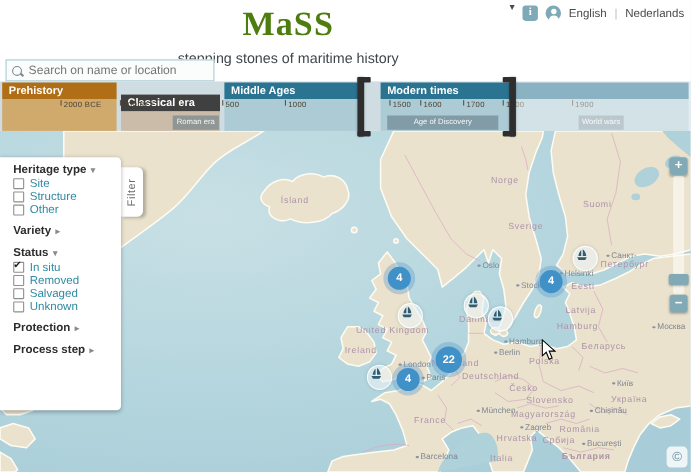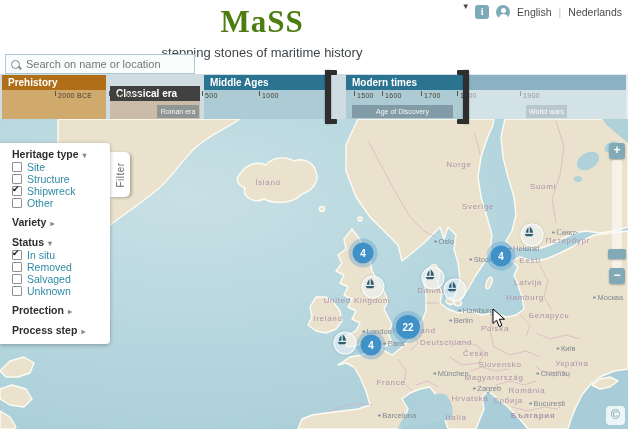--- a/index.html
+++ b/index.html
@@ -51,21 +51,21 @@
   .cluster{position:absolute;transform:translate(-50%,-50%);width:21px;height:21px;border-radius:50%;background:#4191c9;color:#fff;font-size:10px;font-weight:bold;display:flex;align-items:center;justify-content:center;box-shadow:0 0 0 4px rgba(100,160,205,.40);cursor:pointer;}
   .cluster.big{width:24px;height:24px;}
   .wreck{position:absolute;transform:translate(-50%,-50%);width:21px;height:21px;border-radius:50%;background:rgba(235,244,246,.60);border:1px solid rgba(255,255,255,.85);display:flex;align-items:center;justify-content:center;cursor:pointer;box-shadow:0 0 3px rgba(60,90,100,.25);}
   
   .zbtn{position:absolute;left:609px;width:16px;height:16px;border-radius:3px;background:#82a9b6;color:#fff;font-size:12px;font-weight:bold;text-align:center;line-height:15px;cursor:pointer;box-shadow:0 1px 2px rgba(0,0,0,.25);}
   #ztrack{position:absolute;left:612px;top:41px;width:10px;height:108px;background:rgba(255,255,255,.55);border-radius:2px;}
   #zhandle{position:absolute;left:608px;top:130px;width:18px;height:10px;background:#82a9b6;border-radius:2px;box-shadow:0 1px 2px rgba(0,0,0,.3);cursor:grab;}
   #attrib{position:absolute;left:606px;top:287px;width:19px;height:19px;border-radius:4px;background:rgba(255,255,255,.8);color:#6c93a4;font-size:12px;text-align:center;line-height:19px;cursor:pointer;}
 
   
-  #fpanel{position:absolute;left:0;top:143px;width:110px;height:201px;background:#fff;z-index:25;box-shadow:0 1px 4px rgba(0,0,0,.3);border-radius:0 4px 4px 0;padding:5px 0 0 12px;box-sizing:border-box;}
+  #fpanel{position:absolute;left:0;top:143px;width:110px;height:230px;background:#fff;z-index:25;box-shadow:0 1px 4px rgba(0,0,0,.3);border-radius:0 4px 4px 0;padding:5px 0 0 12px;box-sizing:border-box;}
   #ftab{position:absolute;left:110px;top:152px;width:20px;height:45px;background:#fff;border-radius:0 5px 5px 0;box-shadow:2px 1px 3px rgba(0,0,0,.25);z-index:24;cursor:pointer;}
   #ftab span{position:absolute;left:50%;top:50%;transform:translate(-50%,-50%) rotate(-90deg);font-size:10px;color:#6b6b6b;letter-spacing:.5px;}
   .fhead{font-size:10.5px;font-weight:bold;color:#2d2d2d;height:13px;line-height:13px;cursor:pointer;}
   .fhead .car{color:#8a8a8a;font-size:8px;margin-left:4px;}
   .fopt{display:flex;align-items:center;height:12px;cursor:pointer;}
   .cb{width:8px;height:8px;border:1px solid #8f8f8f;background:#fff;margin-right:5px;flex:0 0 auto;position:relative;border-radius:1px;}
   .cb.on::after{content:"✔";position:absolute;left:-1px;top:-3px;font-size:9px;color:#1c1c1c;}
   .fopt span{font-size:10.5px;color:#2f8aa3;}
   .fsec{margin-bottom:7px;}
 
@@ -168,21 +168,21 @@
         <div class="maplabel country" style="left: 527px; top: 271px;">România</div>
         <div class="maplabel country" style="left: 470px; top: 279px;">Hrvatska</div>
         <div class="maplabel country" style="left: 508px; top: 281px;">Србија</div>
         <div class="maplabel country" style="left: 533px; top: 296px; font-weight: bold;">България</div>
         <div class="maplabel country" style="left: 391px; top: 263px;">France</div>
         <div class="maplabel country" style="left: 456px; top: 298px;">Italia</div>
         <div class="maplabel country" style="left: 572px; top: 244px;">Україна</div>
         <div class="maplabel city" style="left: 444px; top: 122px;">Oslo</div>
         <div class="maplabel city" style="left: 489px; top: 140px;">Stockholm</div>
         <div class="maplabel city" style="left: 524px; top: 129px;">Helsinki</div>
-        <div class="maplabel city" style="left: 565px; top: 113px; font-family: Liberation Serif, serif;">Санкт-</div>
+        <div class="maplabel city" style="left: 565px; top: 113px;">Санкт-</div>
         <div class="maplabel country" style="left: 568px; top: 121px;">Петербург</div>
         <div class="maplabel city" style="left: 608px; top: 178px;">Москва</div>
         <div class="maplabel city" style="left: 377px; top: 212px;">London</div>
         <div class="maplabel city" style="left: 440px; top: 191px; margin-left: 36px;">Hamburg</div>
         <div class="maplabel city" style="left: 461px; top: 201px;">Berlin</div>
         <div class="maplabel city" style="left: 451px; top: 254px;">München</div>
         <div class="maplabel city" style="left: 394px; top: 224px;">Paris</div>
         <div class="maplabel city" style="left: 397px; top: 296px;">Barcelona</div>
         <div class="maplabel city" style="left: 487px; top: 269px;">Zagreb</div>
         <div class="maplabel city" style="left: 547px; top: 284px;">București</div>
@@ -304,24 +304,20 @@
         <div class="fhead"><span>Heritage type</span><span class="car">▾</span></div>
         <div class="fopt">
           <span class="cb"></span>
           <span>Site</span>
         </div>
         <div class="fopt">
           <span class="cb"></span>
           <span>Structure</span>
         </div>
         <div class="fopt">
-          <span class="cb on"></span>
-          <span>Shipwreck</span>
-        </div>
-        <div class="fopt">
           <span class="cb"></span>
           <span>Other</span>
         </div>
       </div>
       <div class="fsec">
         <div class="fhead"><span>Variety</span><span class="car">▸</span></div>
       </div>
       <div class="fsec">
         <div class="fhead"><span>Status</span><span class="car">▾</span></div>
         <div class="fopt">

